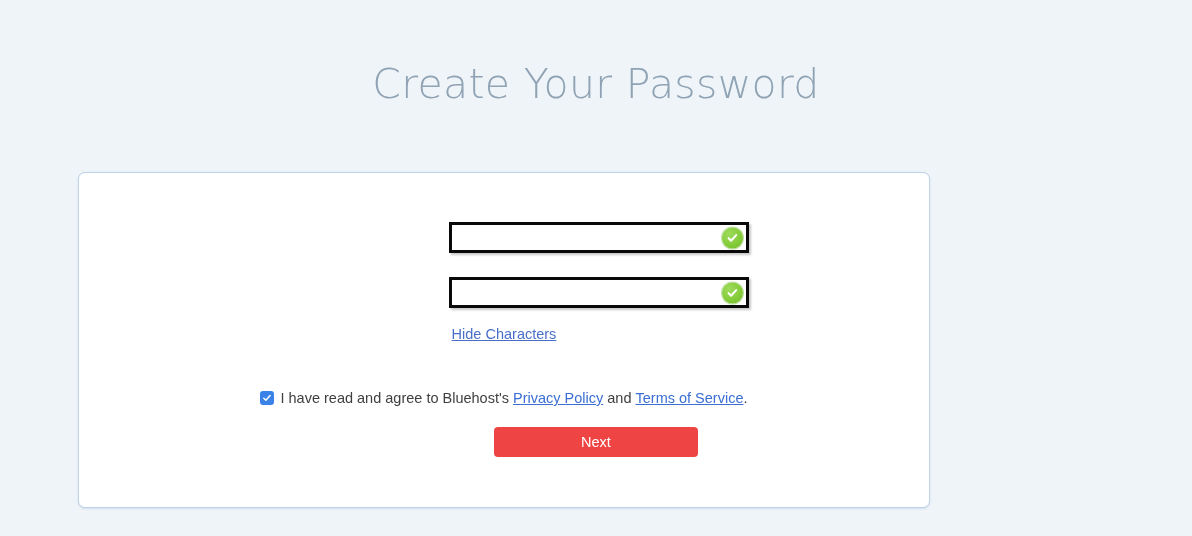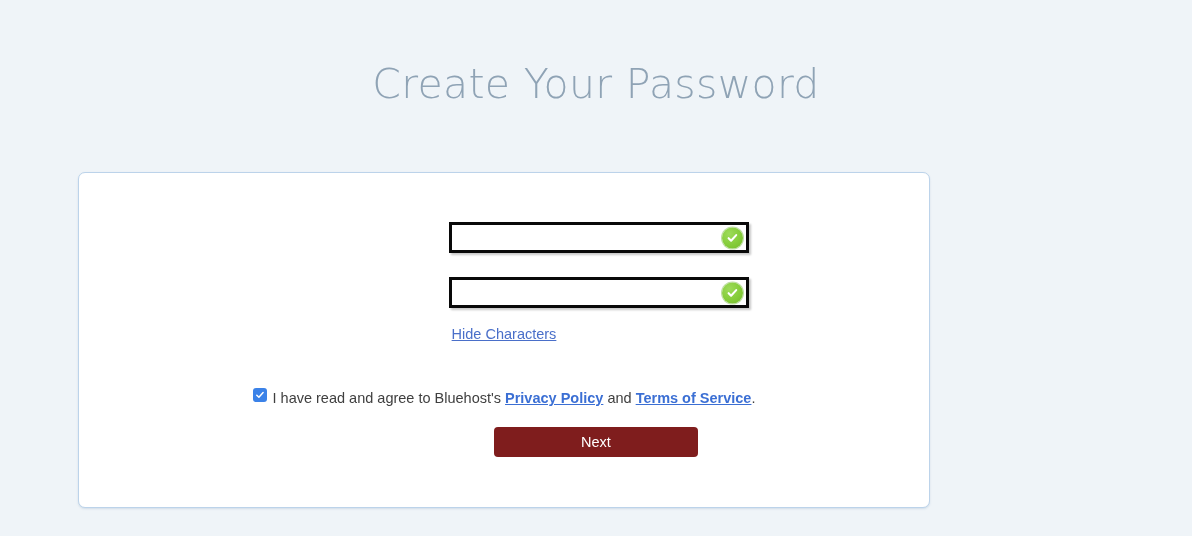--- a/index.html
+++ b/index.html
@@ -116,21 +116,21 @@
     cursor: pointer;
   }
 
   
   .agree-row {
     position: absolute;
     left: 0;
     top: 215px;               
     width: 100%;
     display: flex;
-    align-items: flex-start;
+    align-items: center;
     justify-content: center;
     font-family: "Liberation Sans", sans-serif;
     font-size: 14.5px;
     line-height: 20px;
     color: #3f3f3f;
     white-space: nowrap;
   }
   .agree-checkbox {
     width: 14px;
     height: 14px;
@@ -140,33 +140,33 @@
     flex: 0 0 auto;
     display: flex;
     align-items: center;
     justify-content: center;
     cursor: pointer;
   }
   .agree-checkbox svg { display: block; }
   .agree-text { color: #3f3f3f; }
   .policy-link {
     color: #3b6fd4;
-    font-weight: bold;
+    font-weight: normal;
     text-decoration: underline;
     cursor: pointer;
   }
 
   
   .next-button {
     position: absolute;
     left: 415px;              
     top: 254px;               
     width: 204px;
     height: 30px;
-    background: #7f1d1d;
+    background: #ef4444;
     color: #ffffff;
     border: 0;
     border-radius: 4px;
     font-family: "Liberation Sans", sans-serif;
     font-size: 14.5px;
     line-height: 30px;
     text-align: center;
     cursor: pointer;
     padding: 0;
   }

